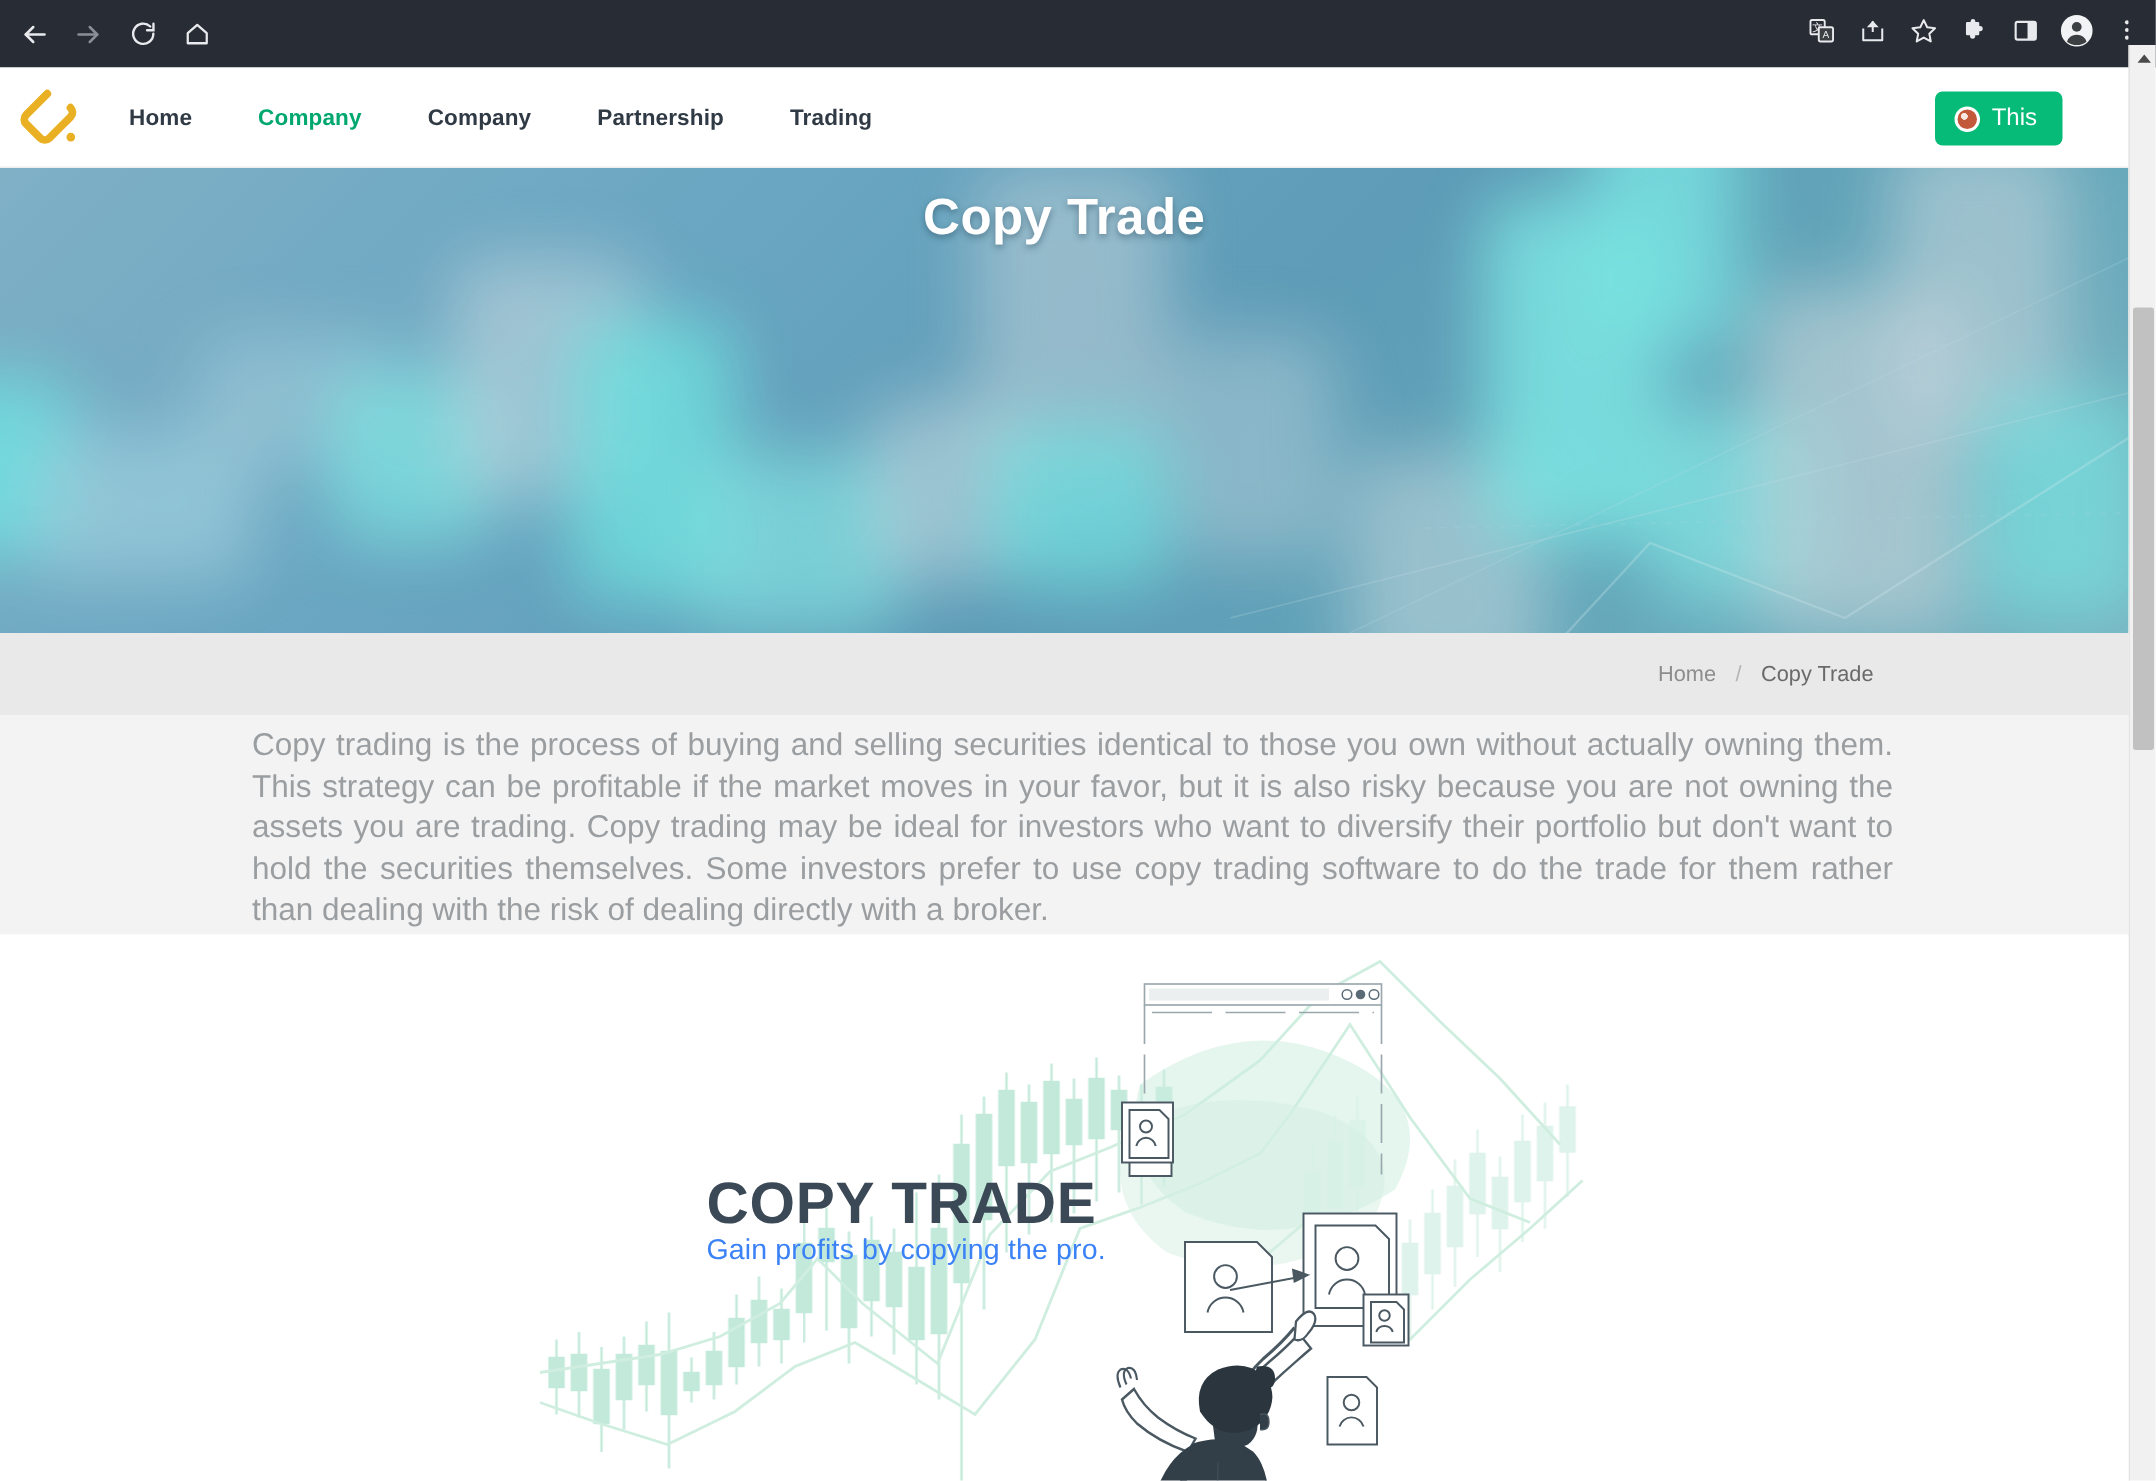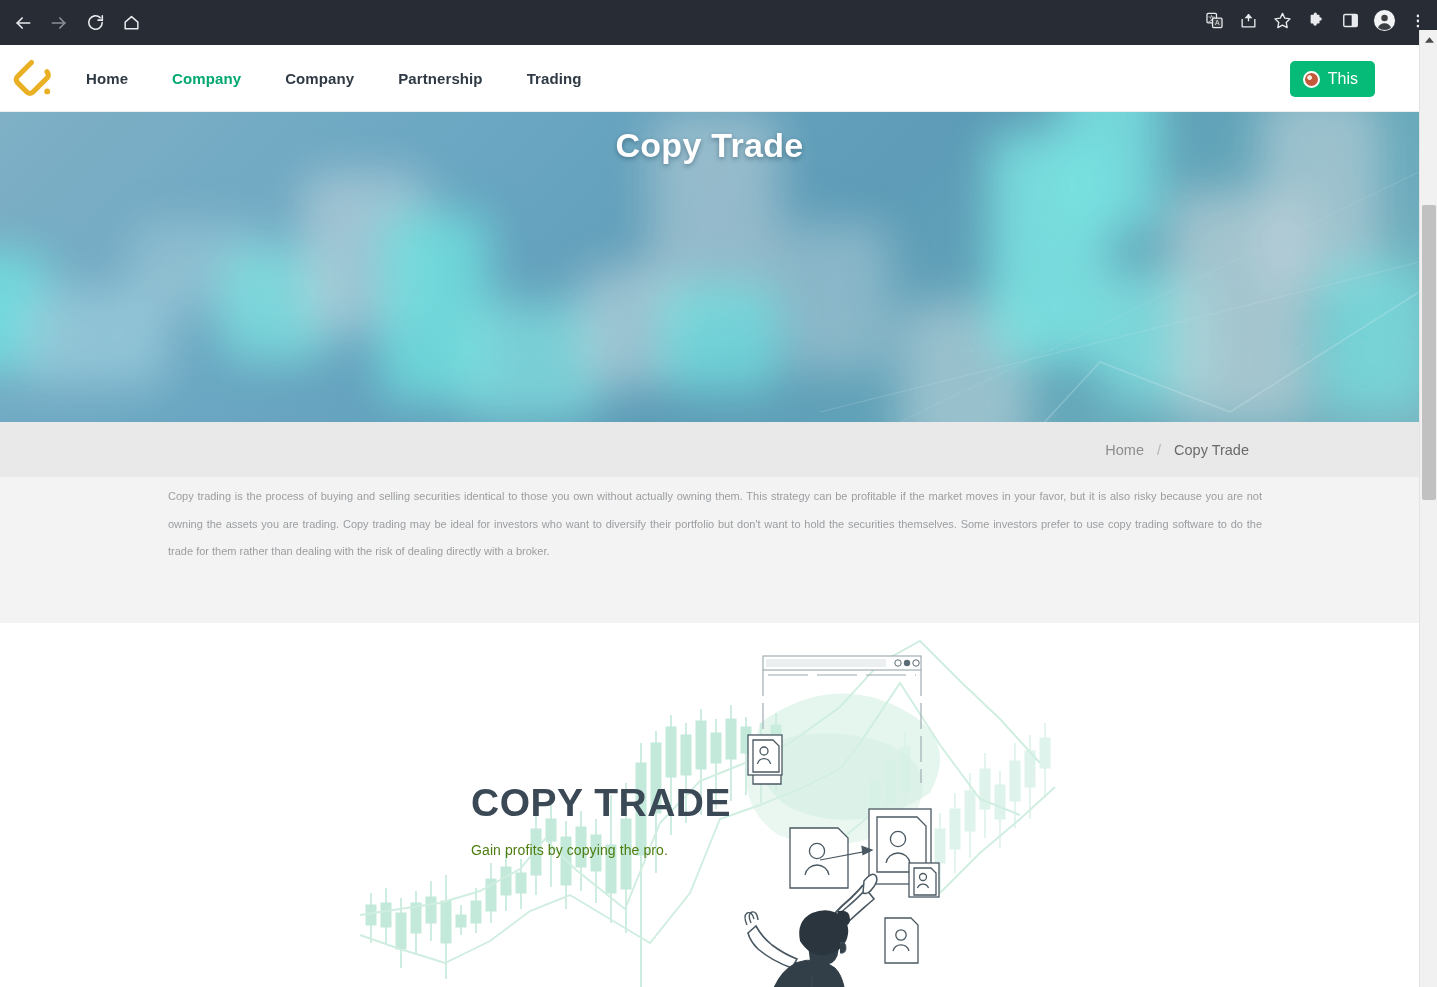--- a/index.html
+++ b/index.html
@@ -94,36 +94,36 @@
   .crumb-sep{ margin:0 13px; color:#b5b5b5; }
   .crumb-cur{ color:#6a6a6a; }
 
   
   .intro-wrap{
     position:absolute; top:477px; left:0; width:1419px; height:146px;
     background:#f3f3f3;
   }
   .intro-text{
     position:absolute; top:483px; left:168px; width:1094px;
-    font-size:11px; line-height:27.5px; color:#9b9ea1;
+    font-size:21px; line-height:27.5px; color:#9b9ea1;
     text-align:justify; text-justify:inter-word;
   }
 
   
   .illu-section{
     position:absolute; top:623px; left:0; width:1419px; height:364px;
     background:#fff; overflow:hidden;
   }
   .illu-head{ position:absolute; left:471px; top:160px; }
   .illu-title{
     font-size:39px; font-weight:700; color:#3b4956;
     letter-spacing:.5px; line-height:1;
   }
   .illu-sub{
-    margin-top:20px; font-size:14px; color:#4d7c0f; letter-spacing:.1px;
+    margin-top:1px; font-size:19px; color:#3b82f6; letter-spacing:.1px;
   }
 
   
   .sbar{
     position:absolute; right:0; top:30px; width:18px; height:957px;
     background:#f1f1f1; border-left:1px solid #e3e3e3;
   }
   .sbar-up{
     position:absolute; top:0; left:0; width:18px; height:18px;
     display:flex; align-items:center; justify-content:center; cursor:pointer;

